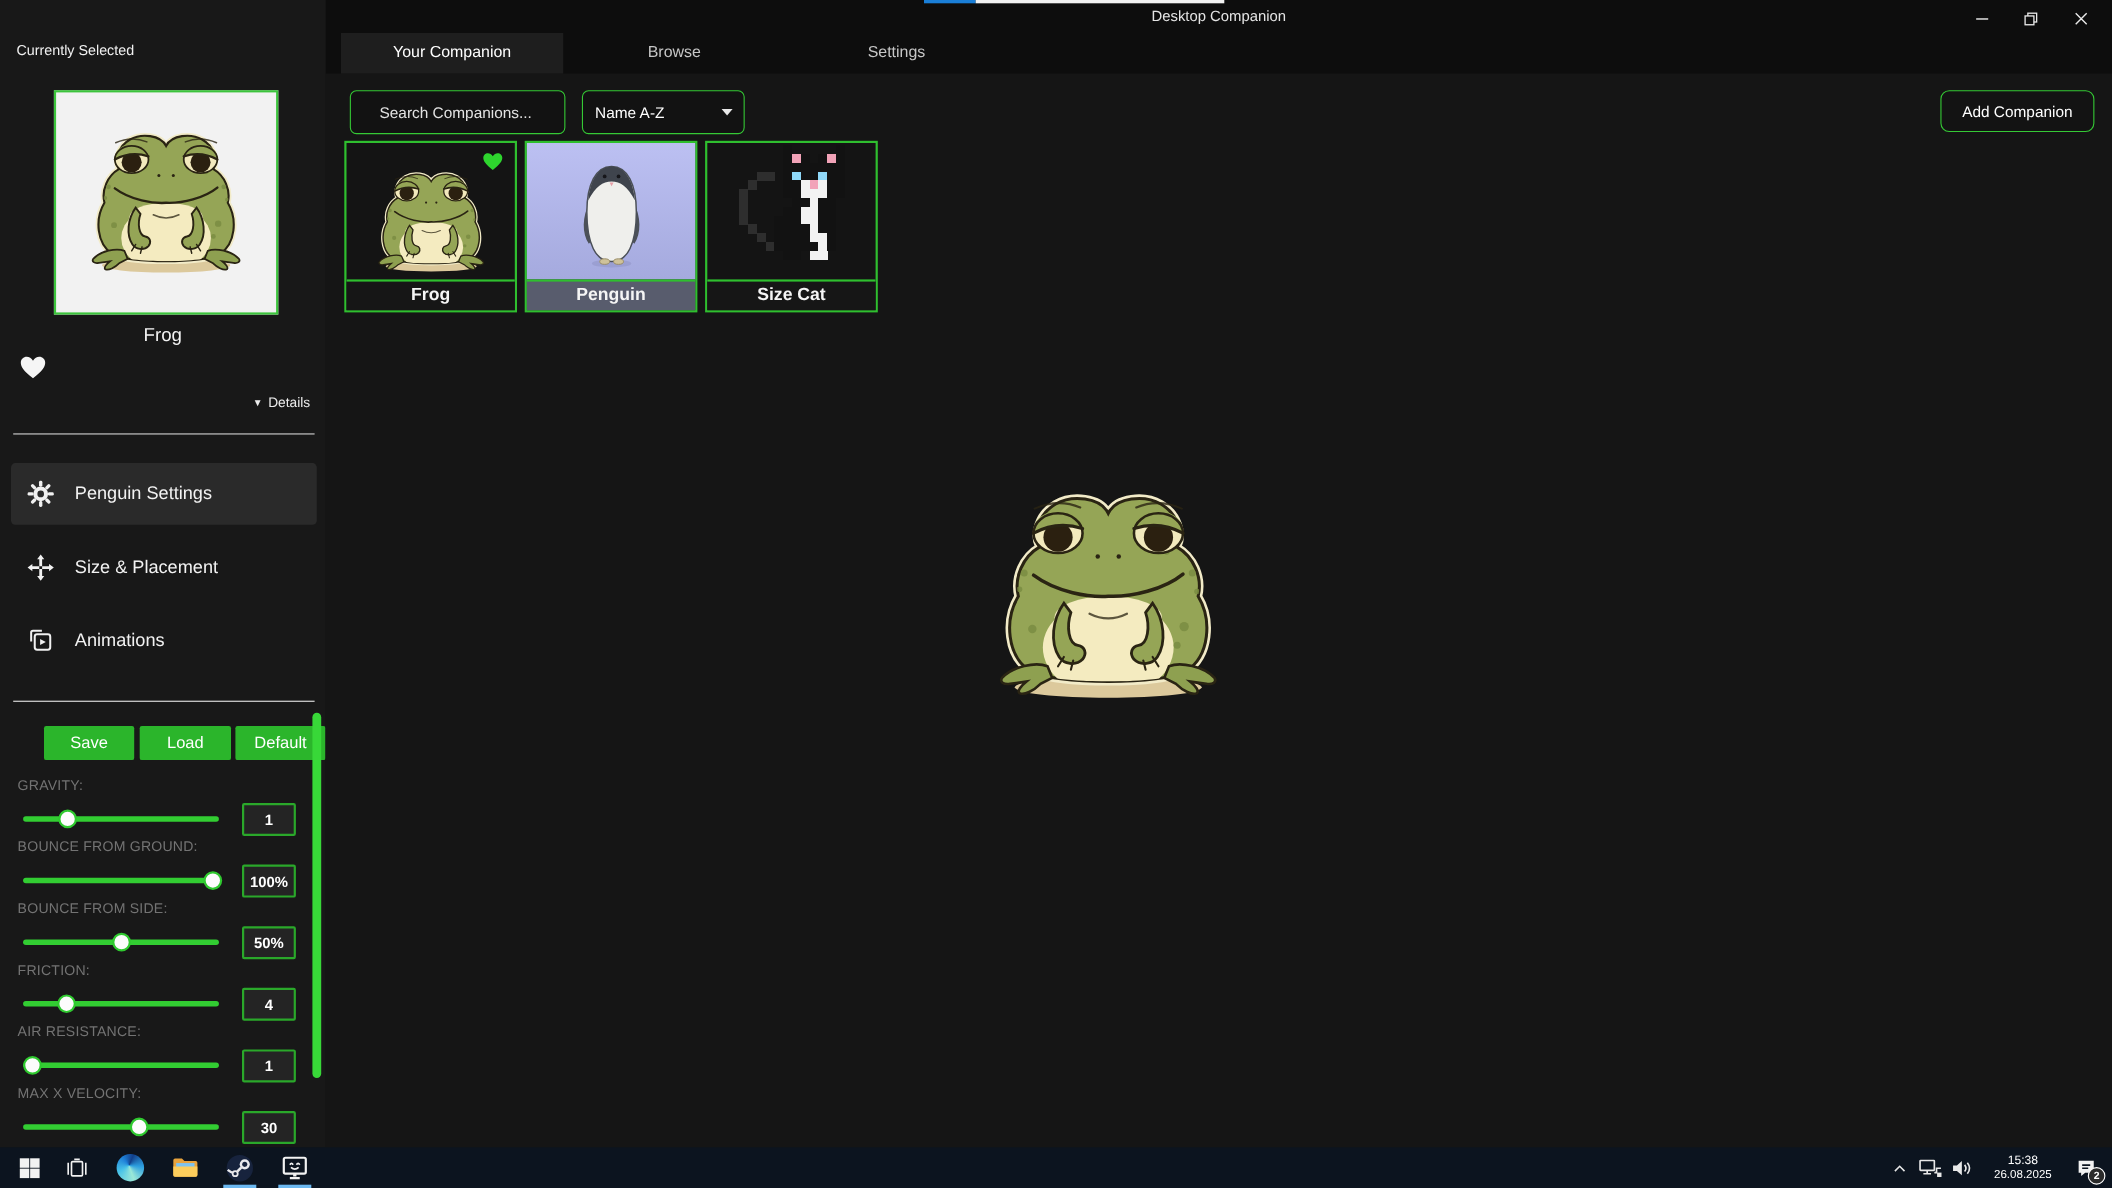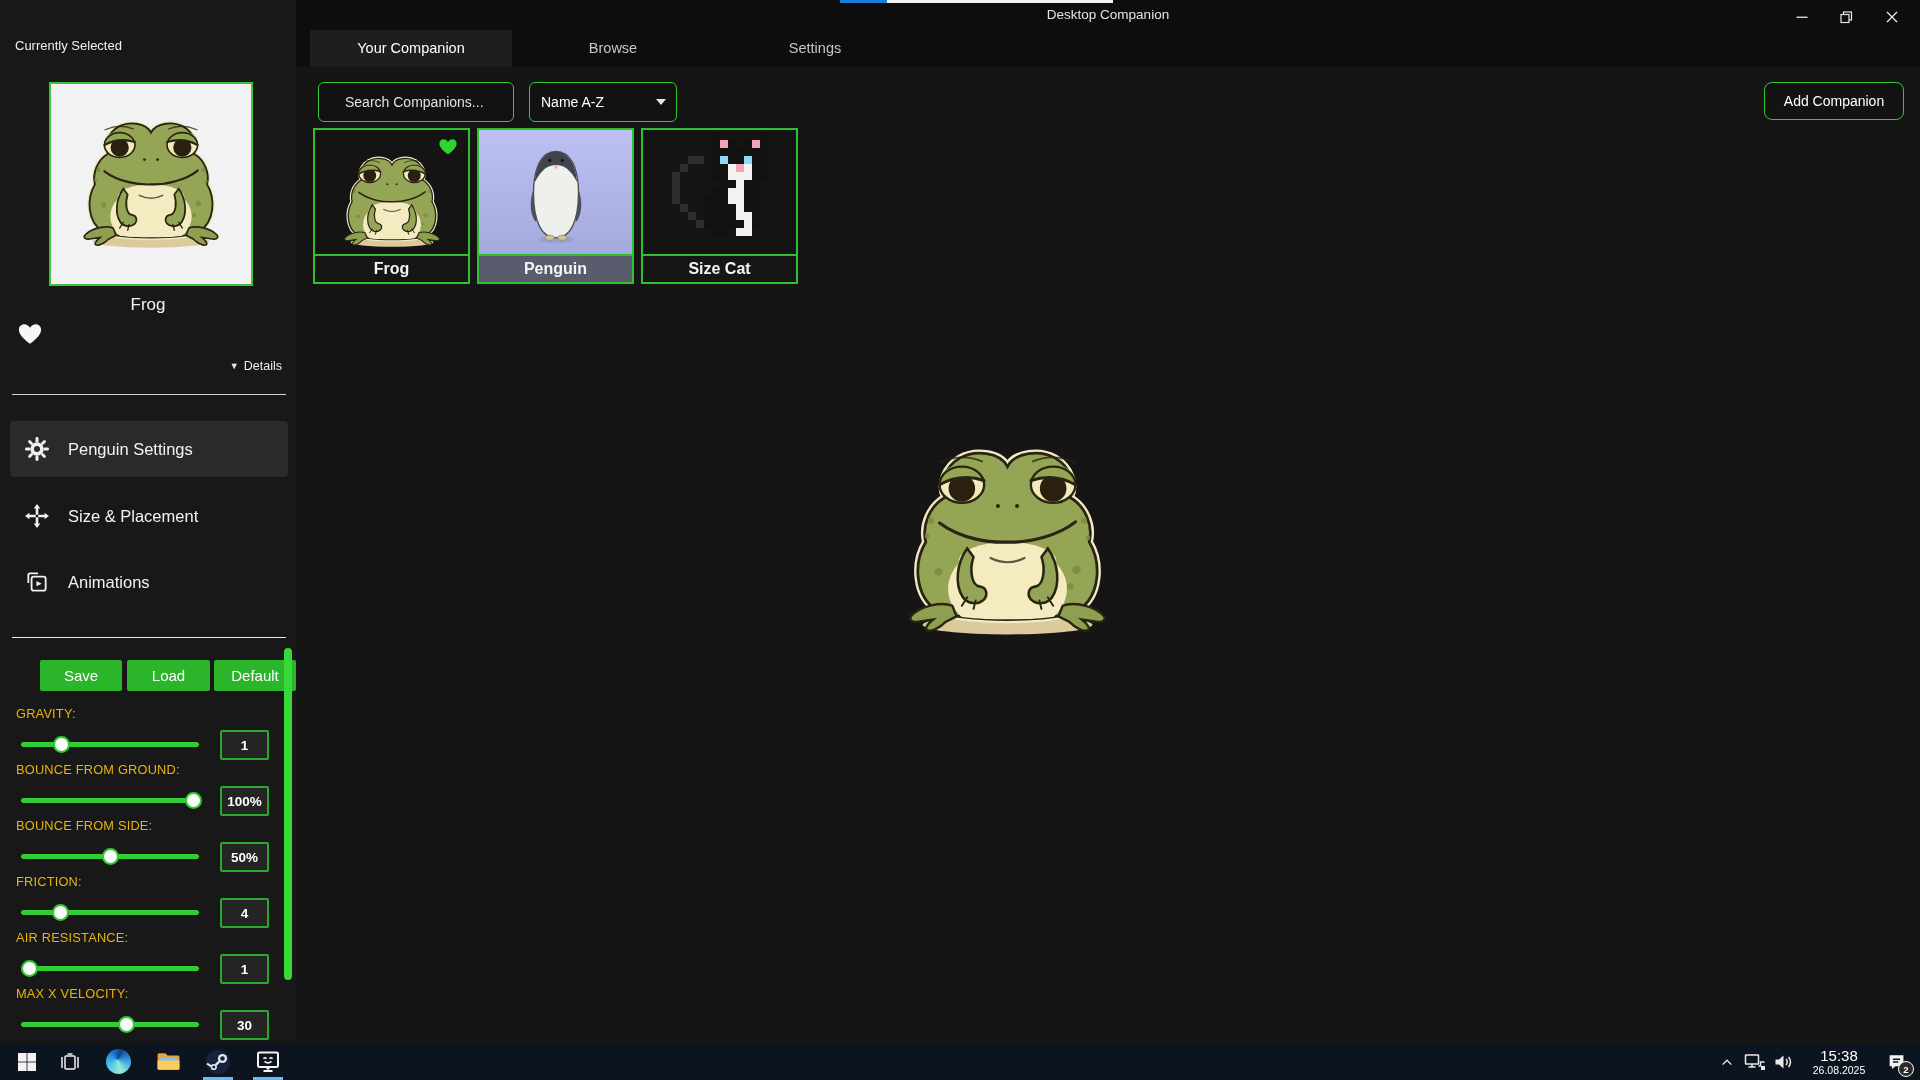--- a/index.html
+++ b/index.html
@@ -34,21 +34,21 @@
   .div1{ top:394px; } .div2{ top:637px; border-top-color:#e9e9e9; }
   .nav-item{ position:absolute; left:10px; width:278px; height:56px; display:flex; align-items:center; border-radius:4px; }
   .nav-item.active{ background:#2a2a2a; }
   .nav-item .nicon{ width:26px; height:26px; margin-left:14px; flex:0 0 auto; }
   .nav-item .nlabel{ margin-left:18px; font-size:16.5px; color:#f2f2f2; }
   .btn-row{ position:absolute; left:12px; top:660px; display:flex;padding-left:28px; }
   .gbtn{ height:31px; border:none; border-radius:2px; background:#2bb52b; color:#fff; font-size:15px;
          font-family:"Liberation Sans",sans-serif; }
   .gbtn.b0{ width:82px; margin-right:5px; } .gbtn.b1{ width:83px; margin-right:4px; } .gbtn.b2{ width:82px; }
   .sgroup{ position:absolute; left:0; width:296px; height:56px; }
-  .slabel{ position:absolute; left:16px; top:0; font-size:12.8px; color:#eab308; letter-spacing:.2px; }
+  .slabel{ position:absolute; left:16px; top:0; font-size:12.8px; color:#737373; letter-spacing:.2px; }
   .track{ position:absolute; left:21px; top:36px; width:178px; height:5px; background:#32cd32; border-radius:3px; }
   .thumb{ position:absolute; top:-6.5px; left:calc(var(--f,0)*100% - 8.5px); width:17px; height:17px;
           border-radius:50%; background:#fcfcfc; border:2.5px solid #2fc92f; }
   .sval{ position:absolute; left:220px; top:24px; width:49px; height:30px; background:#242424;
          border:2px solid #2aa82a; border-radius:2px; color:#fff; font-size:13.5px; font-weight:bold;
          display:flex; align-items:center; justify-content:center; }
   .side-scrollbar{ position:absolute; left:284px; top:648px; width:8px; height:332px; background:#38d838; border-radius:4px; }
 
   
   .content{ position:absolute; left:296px; top:67px; right:0; bottom:37px; background:#151515; }
@@ -74,21 +74,21 @@
   .card-heart{ position:absolute; right:9px; top:6px; width:22px; height:20px; }
   .stage{ position:absolute; left:604px; top:371px; width:215px; height:207px; }
 
   
   .taskbar{ position:absolute; left:0; bottom:0; width:1920px; height:37px; background:#0c141f; }
   .tb-btn{ position:absolute; top:0; width:40px; height:37px; display:flex; align-items:center; justify-content:center; }
   .tb-underline{ position:absolute; bottom:0; left:5px; width:30px; height:3px; background:#6cb8f0; }
   .tray{ position:absolute; right:0; top:0; height:37px; display:flex; align-items:center; }
   .tray-ic{ width:26px; height:37px; display:flex; align-items:center; justify-content:center; margin-right:2px; }
   .clock{ width:74px; text-align:center; line-height:1.15; margin:0 4px; }
-  .clock .t{ font-size:15px; color:#fff; }
+  .clock .t{ font-size:11px; color:#fff; }
   .clock .d{ font-size:10.5px; color:#fff; }
   .notif{ position:relative; width:34px; height:37px; display:flex; align-items:center; justify-content:center; margin-right:6px; }
   .notif-badge{ position:absolute; right:0px; bottom:3px; width:16px; height:16px; border-radius:50%;
         background:#2b2b2b; border:1.5px solid #fff; color:#fff; font-size:9.5px; font-weight:bold;
         display:flex; align-items:center; justify-content:center; }
   svg{ display:block; }
 </style>
 </head>
 <body>
 

